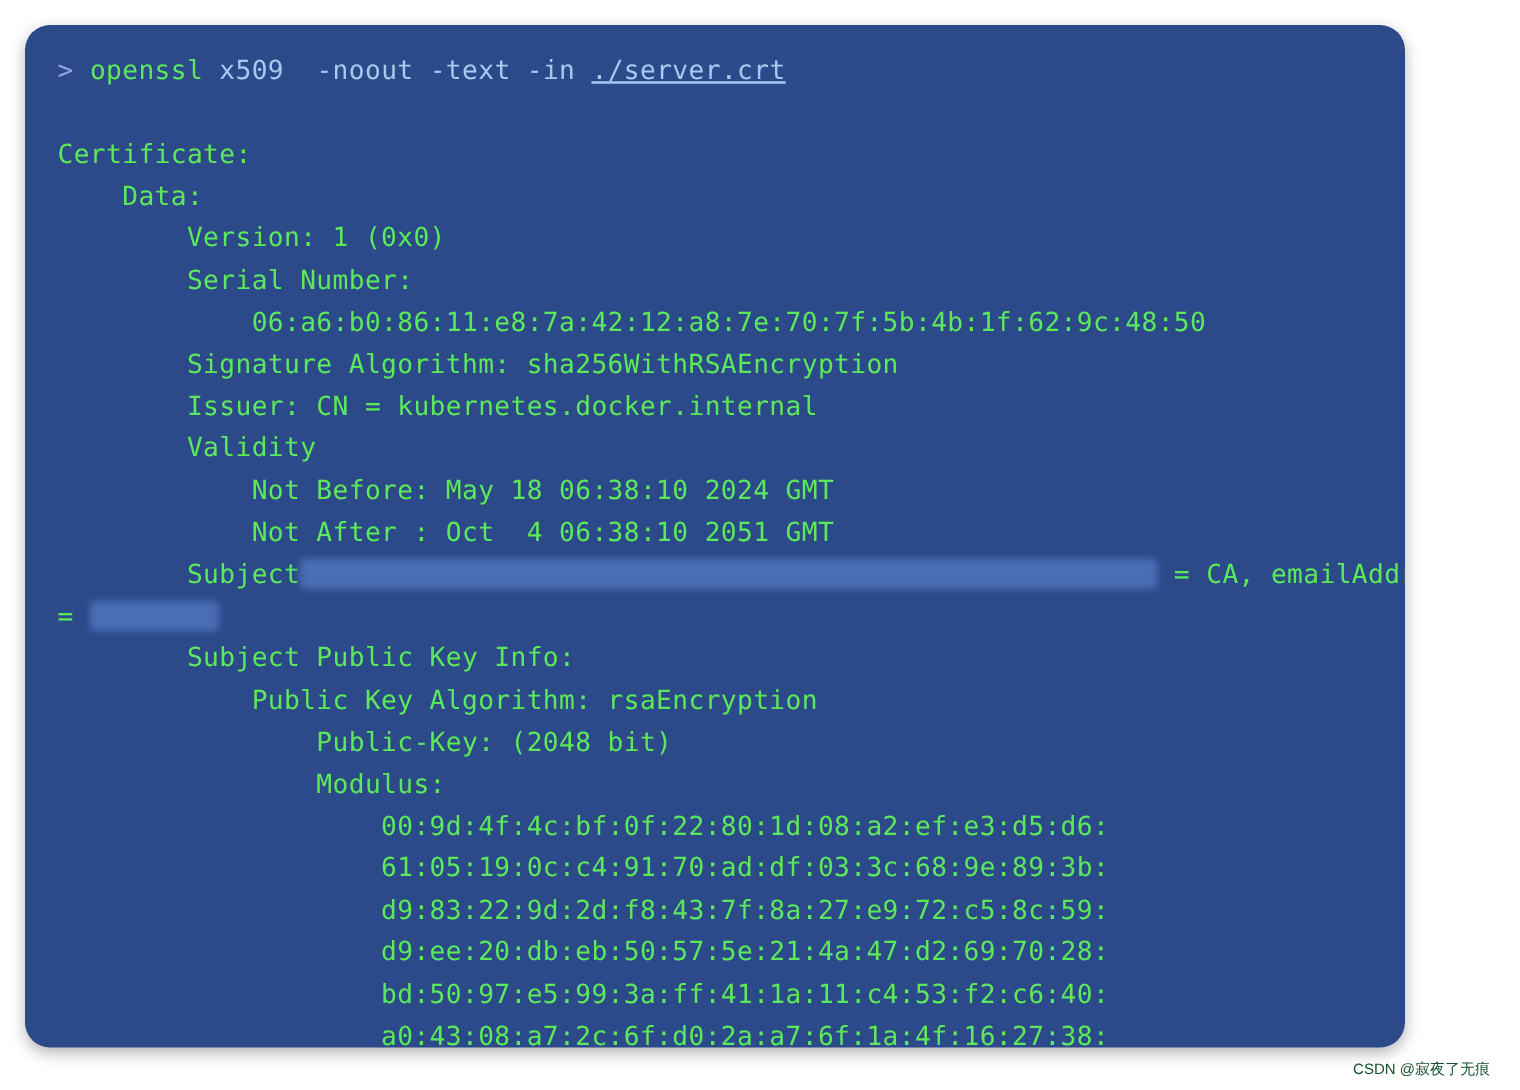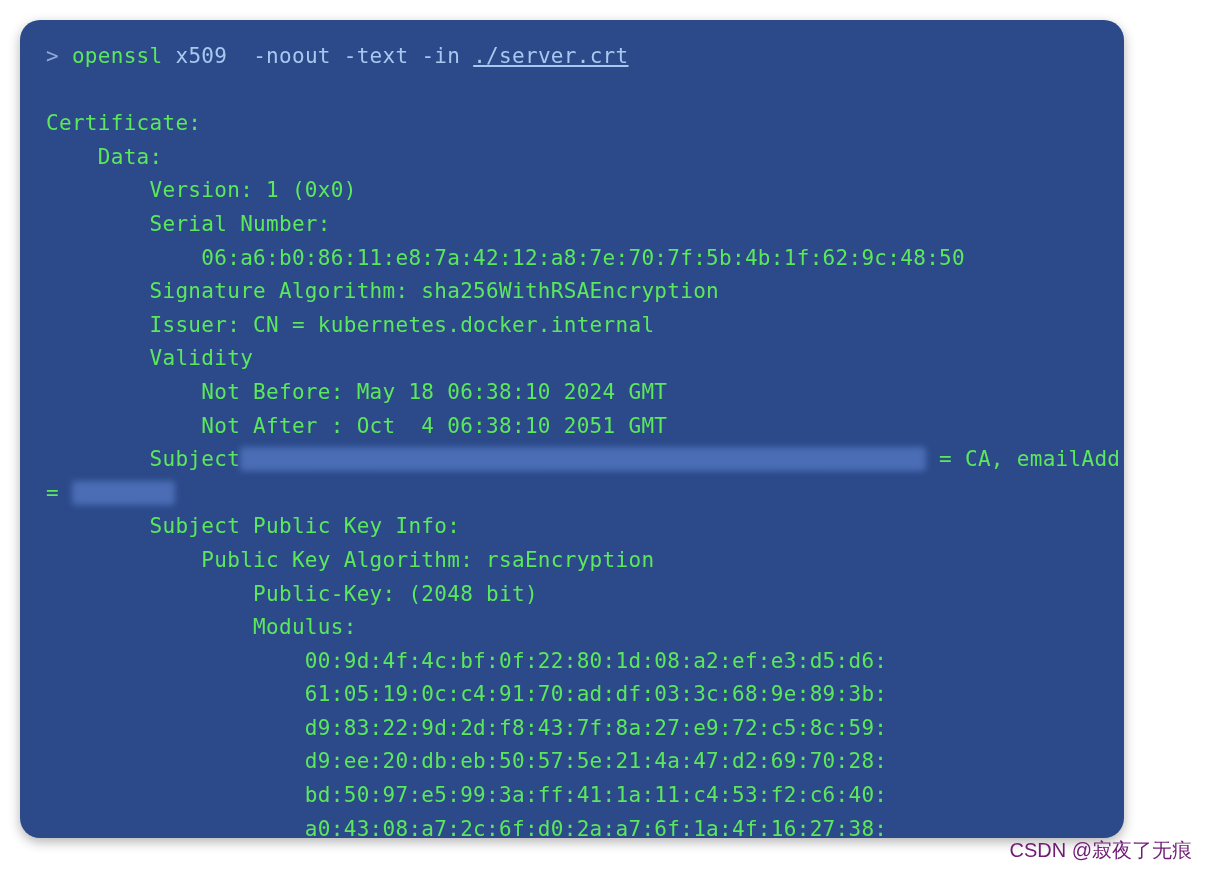--- a/index.html
+++ b/index.html
@@ -49,22 +49,22 @@
     .redacted {
       background: #4a6db5;
       color: #4a6db5;
       border-radius: 4px;
       filter: blur(3px);
     }
     .watermark {
       position: absolute;
       bottom: 8px;
       right: 24px;
-      color: #701a75;
-      font-size: 20px;
+      color: #14532d;
+      font-size: 12px;
       font-family: sans-serif;
     }
   </style>
 </head>
 <body>
 
 <div class="terminal">
 <pre><span class="prompt-symbol">&gt;</span> <span class="cmd">openssl</span> <span class="args">x509</span><span class="args">  -noout -text -in </span><span class="path-underline">./server.crt</span>
 
 <span>Certificate:</span>

